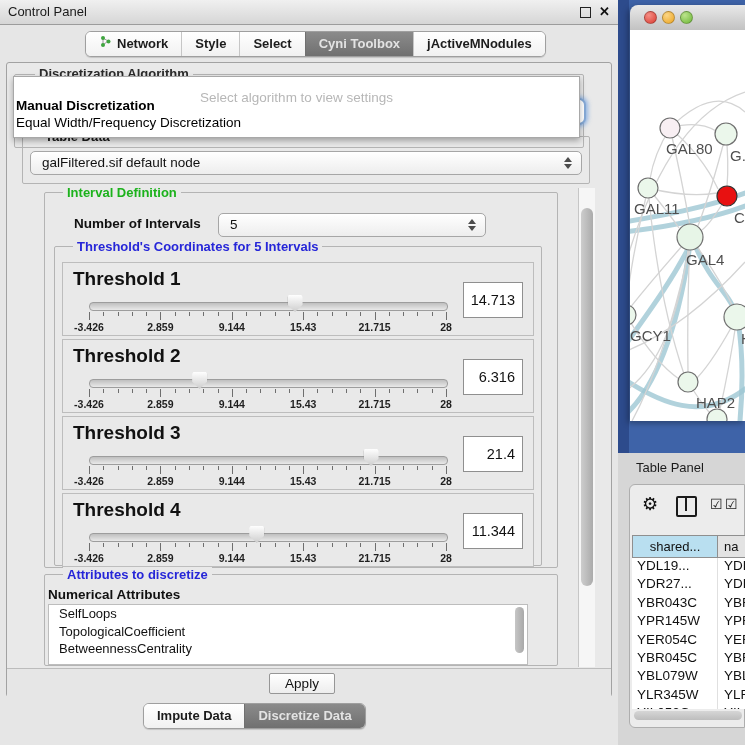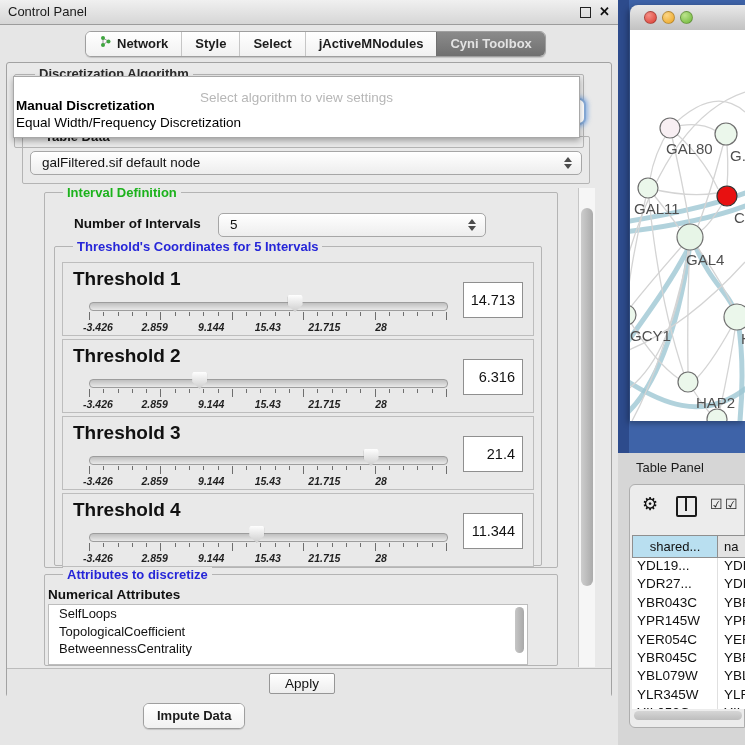--- a/index.html
+++ b/index.html
@@ -59,21 +59,21 @@
   .th-track{position:absolute;left:26px;top:39px;width:357px;height:7px;border:1px solid #9d9d9d;border-radius:4px;
        background:linear-gradient(#bfbfbf,#e9e9e9);}
   .th-handle{position:absolute;top:32px;width:15px;height:17px;
        background:linear-gradient(#fefefe,#cdcdcd);
        clip-path:polygon(8% 0,92% 0,100% 12%,100% 58%,50% 100%,0 58%,0 12%);
        filter:drop-shadow(0 0 1px #7e7e7e);}
   .th-ticks{position:absolute;left:26px;top:49px;width:357px;height:9px;}
   .tick{position:absolute;top:0;width:1px;background:#6e6e6e;}
   .tick.minor{height:4px;}
   .tick.major{height:8px;}
-  .th-ticklabels{position:absolute;left:35px;top:58px;width:283px;height:12px;font-style:italic;}
+  .th-ticklabels{position:absolute;left:26px;top:58px;width:357px;height:12px;}
   .ticklabel{position:absolute;transform:translateX(-50%);font-size:10.5px;font-weight:bold;color:#1f1f1f;white-space:nowrap;}
   .th-value{position:absolute;right:10px;top:19px;width:60px;height:36px;box-sizing:border-box;border:1px solid #8f8f8f;
        background:#fff;font-size:14.5px;line-height:34px;text-align:right;padding-right:7px;}
 
   
   #attr-label{position:absolute;left:48px;top:587px;font-size:13.5px;font-weight:bold;}
   #attr-list{position:absolute;left:48px;top:604px;width:480px;height:61px;box-sizing:border-box;
        background:#fff;border:1px solid #bdbdbd;overflow:hidden;}
   .attr-item{font-size:13px;line-height:17.5px;padding-left:10px;white-space:nowrap;}
   #attr-scroll{position:absolute;left:515px;top:607px;width:9px;height:46px;border-radius:5px;
@@ -153,25 +153,25 @@
               <circle cx="9.5" cy="6.5" r="2" fill="#3fa53f"></circle>
             </svg></span>
           <span>Network</span>
         </div>
         <div class="tab">
           <span>Style</span>
         </div>
         <div class="tab">
           <span>Select</span>
         </div>
+        <div class="tab selected">
+          <span>Cyni Toolbox</span>
+        </div>
         <div class="tab">
           <span>jActiveMNodules</span>
-        </div>
-        <div class="tab selected">
-          <span>Cyni Toolbox</span>
         </div>
       </div>
 
     <div id="cp-body"></div>
 
     <div class="group" style="left:14px;top:74px;width:570px;height:74px;"></div>
     <div class="group-title" style="left:22px;top:66px;color:#2b2b2b;">Discretization Algorithm</div>
     <div id="algo-combo-hidden"></div>
 
     <div id="algo-dropdown">
@@ -387,20 +387,23 @@
       <div id="cp-scroll-thumb" style="position:absolute;left:2px;top:20px;"></div>
     </div>
 
     <div id="apply-strip">
       <div id="apply-btn">Apply</div>
     </div>
 
     <div id="bottom-tabs" class="tabstrip">
         <div class="tab">
           <span>Impute Data</span>
+        </div>
+        <div class="tab selected">
+          <span>Discretize Data</span>
         </div>
       </div>
   </div>
 
   <div id="right-area">
     <div id="desk-blue">
       <div id="desk-blue-edge"></div>
       <div id="net-window">
         <div id="net-titlebar">
           <span class="tl tl0"></span>

